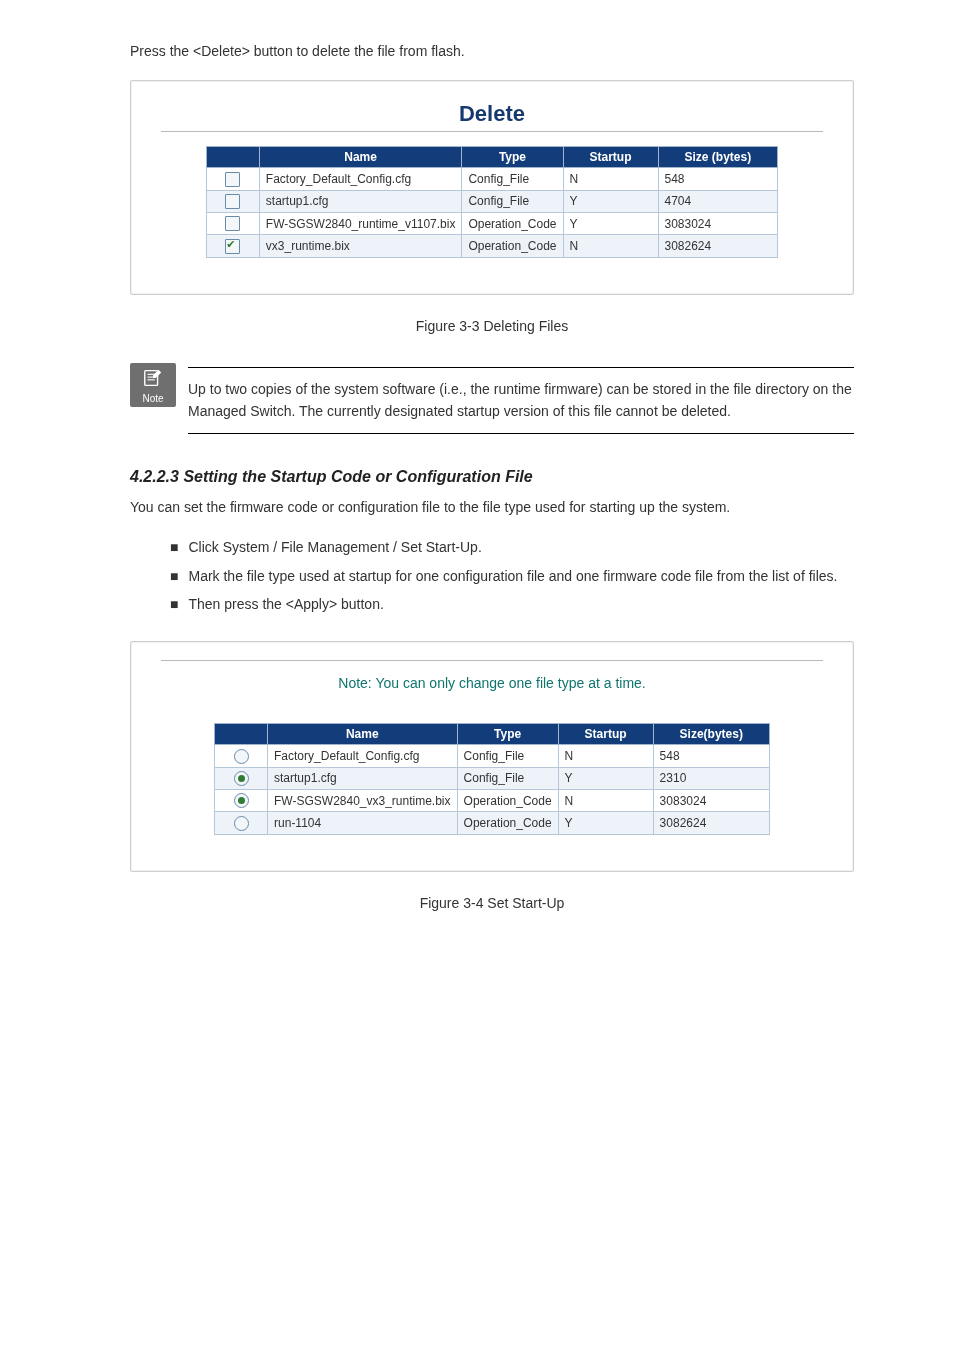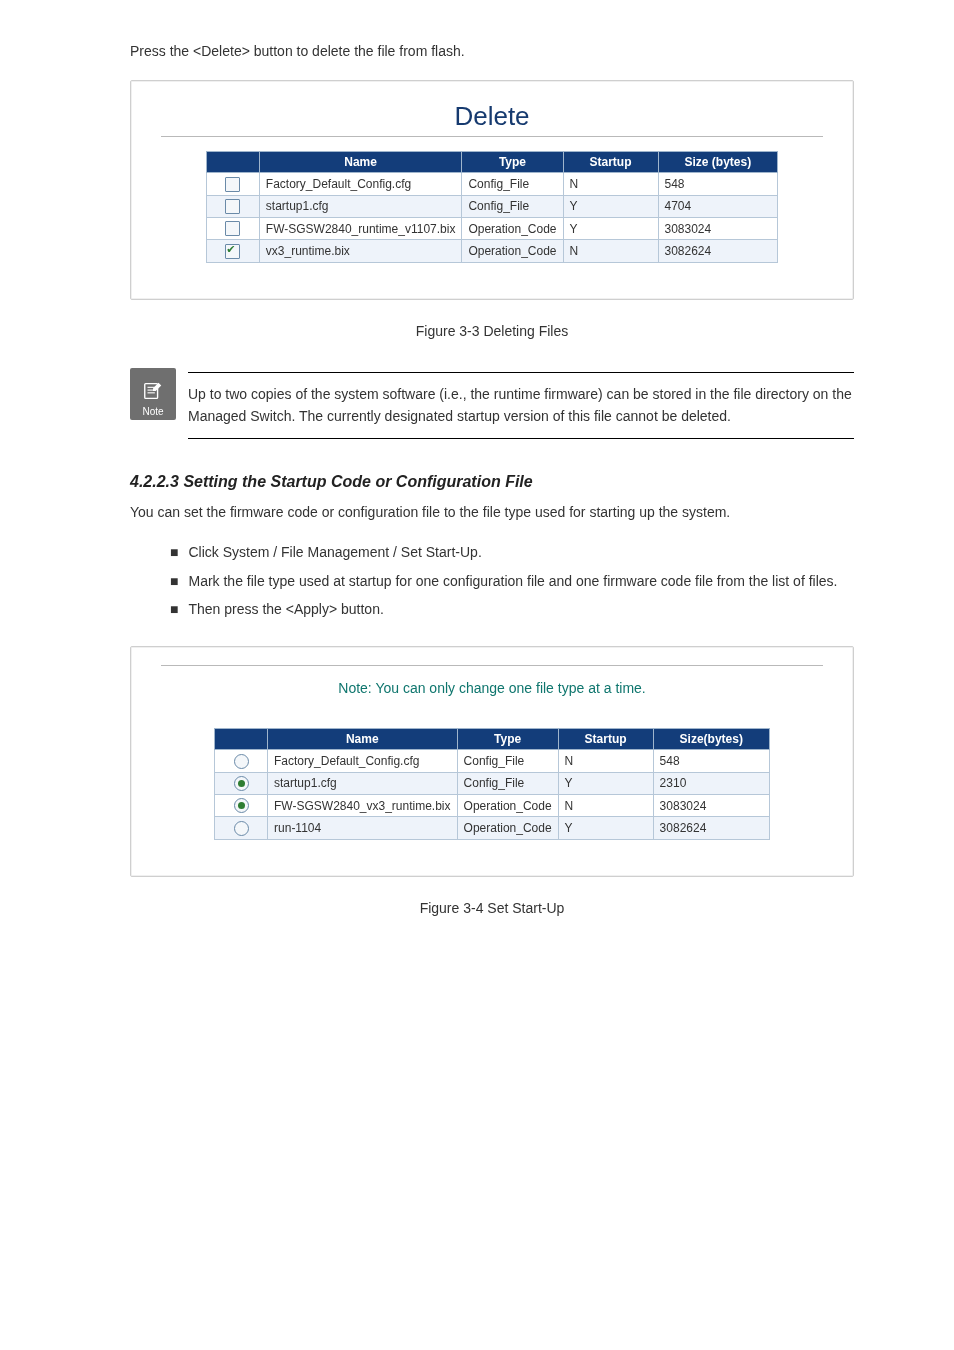--- a/index.html
+++ b/index.html
@@ -17,22 +17,22 @@
   .panel {
     border: 1px solid #cfcfcf;
     border-radius: 2px;
     background: #ffffff;
     padding: 18px 30px 36px 30px;
     margin-bottom: 20px;
     box-shadow: 0 0 0 1px #f0f0f0 inset;
   }
   .panel-title {
     text-align: center;
-    font-size: 26px;
-    font-weight: normal;
+    font-size: 22px;
+    font-weight: bold;
     color: #163a6f;
     padding: 2px 0 4px 0;
   }
   .panel-underline {
     border-bottom: 1px solid #b9b9b9;
     margin: 0 0 14px 0;
   }
   .note-line {
     text-align: center;
     font-size: 14px;
@@ -115,21 +115,21 @@
   .note-bar {
     display:flex;
     align-items:flex-start;
     margin: 26px 0 10px 0;
   }
   .note-icon-wrap {
     flex: 0 0 46px;
     background:#6f6f6f;
     color:#fff;
     text-align:center;
-    padding:12px 0 3px 0;
+    padding:4px 0 3px 0;
     border-radius:2px;
   }
   .note-icon {
     display:block;
     font-size:20px;
     line-height:1;
   }
   .note-icon-label{
     display:block;
     font-size:10px;

